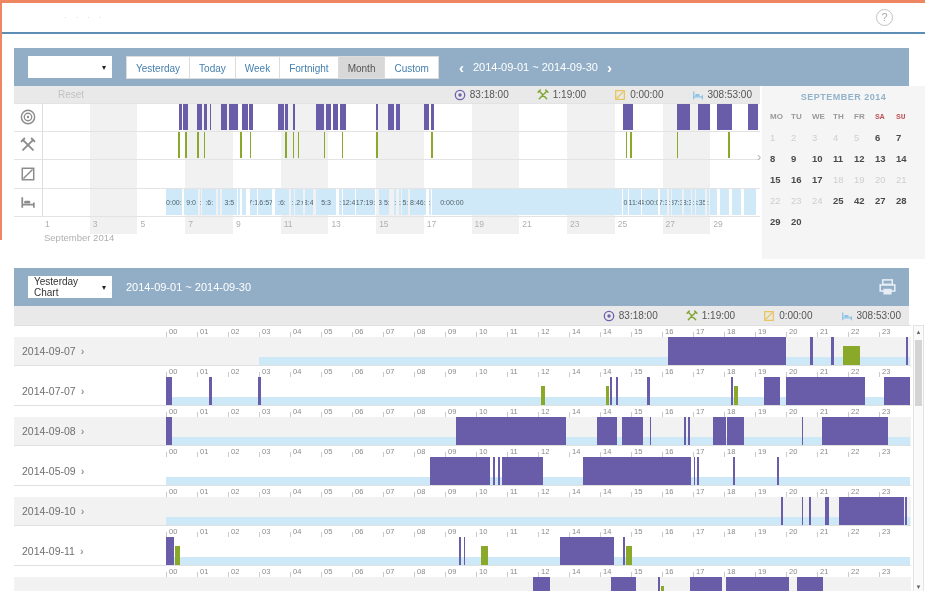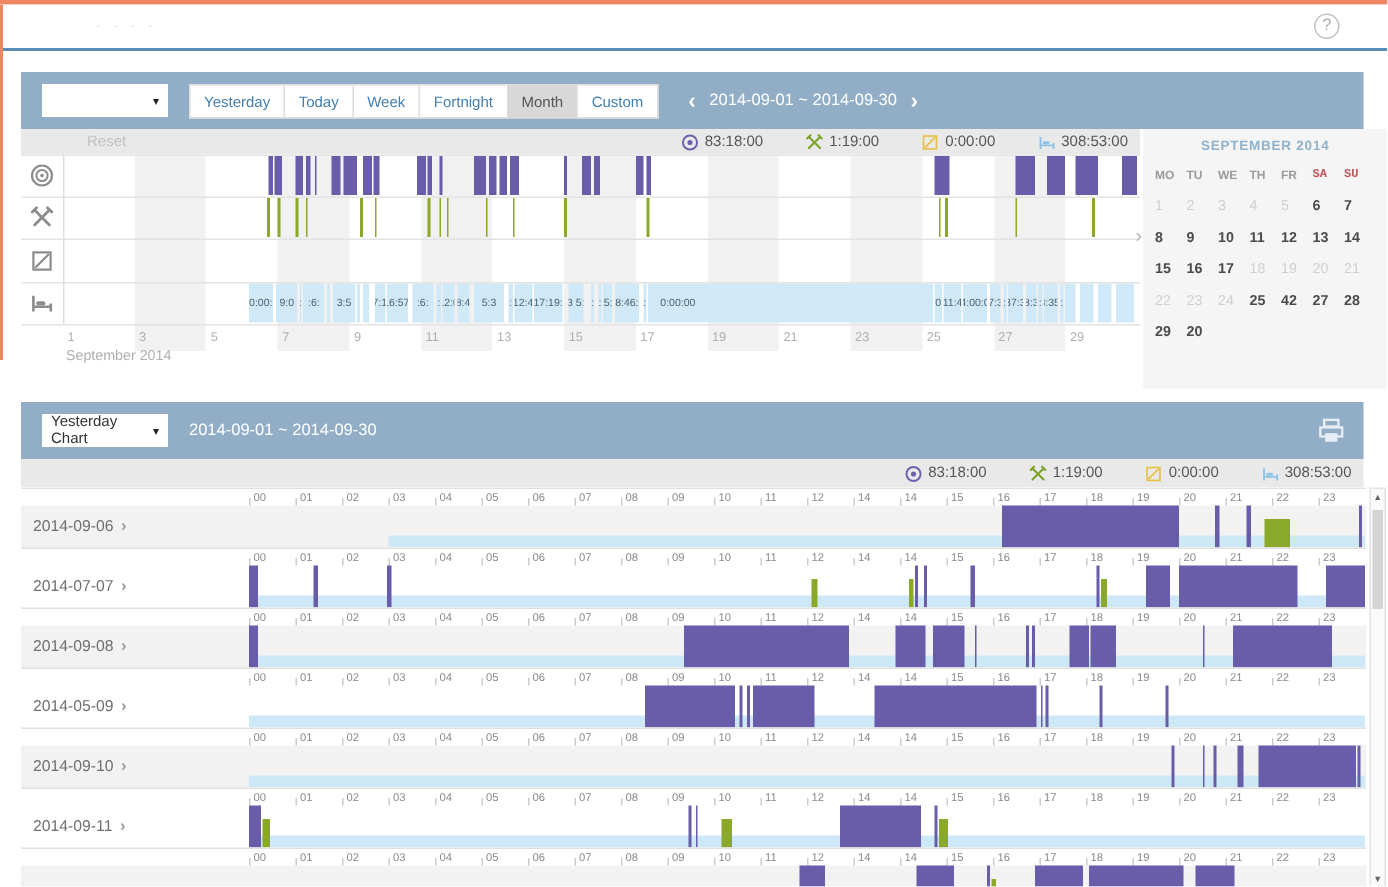--- a/index.html
+++ b/index.html
@@ -420,21 +420,21 @@
         <span class="hlab" style="left: 775px;">20</span>
         <i class="htick" style="left: 803px;"></i>
         <span class="hlab" style="left: 806px;">21</span>
         <i class="htick" style="left: 834px;"></i>
         <span class="hlab" style="left: 837px;">22</span>
         <i class="htick" style="left: 865px;"></i>
         <span class="hlab" style="left: 868px;">23</span>
       </div>
       <div class="day-band alt">
         <div class="day-label">
-          <span>2014-09-06</span>
+          <span>2014-09-07</span>
           <span class="chev">›</span>
         </div>
         <div class="day-chart">
           <div class="seg" style="left: 93px; width: 651px; bottom: 0px; height: 8px; background: rgb(205, 232, 246);"></div>
           <div class="seg" style="left: 677.35px; width: 16.43px; bottom: 0px; height: 19px; background: rgb(138, 168, 41);"></div>
           <div class="seg" style="left: 502.2px; width: 117.8px; top: 0px; height: 28px; background: rgb(105, 93, 169);"></div>
           <div class="seg" style="left: 644.18px; width: 2.48px; top: 0px; height: 28px; background: rgb(105, 93, 169);"></div>
           <div class="seg" style="left: 665.26px; width: 2.48px; top: 0px; height: 28px; background: rgb(105, 93, 169);"></div>
           <div class="seg" style="left: 739.66px; width: 2.48px; top: 0px; height: 28px; background: rgb(105, 93, 169);"></div>
         </div>

